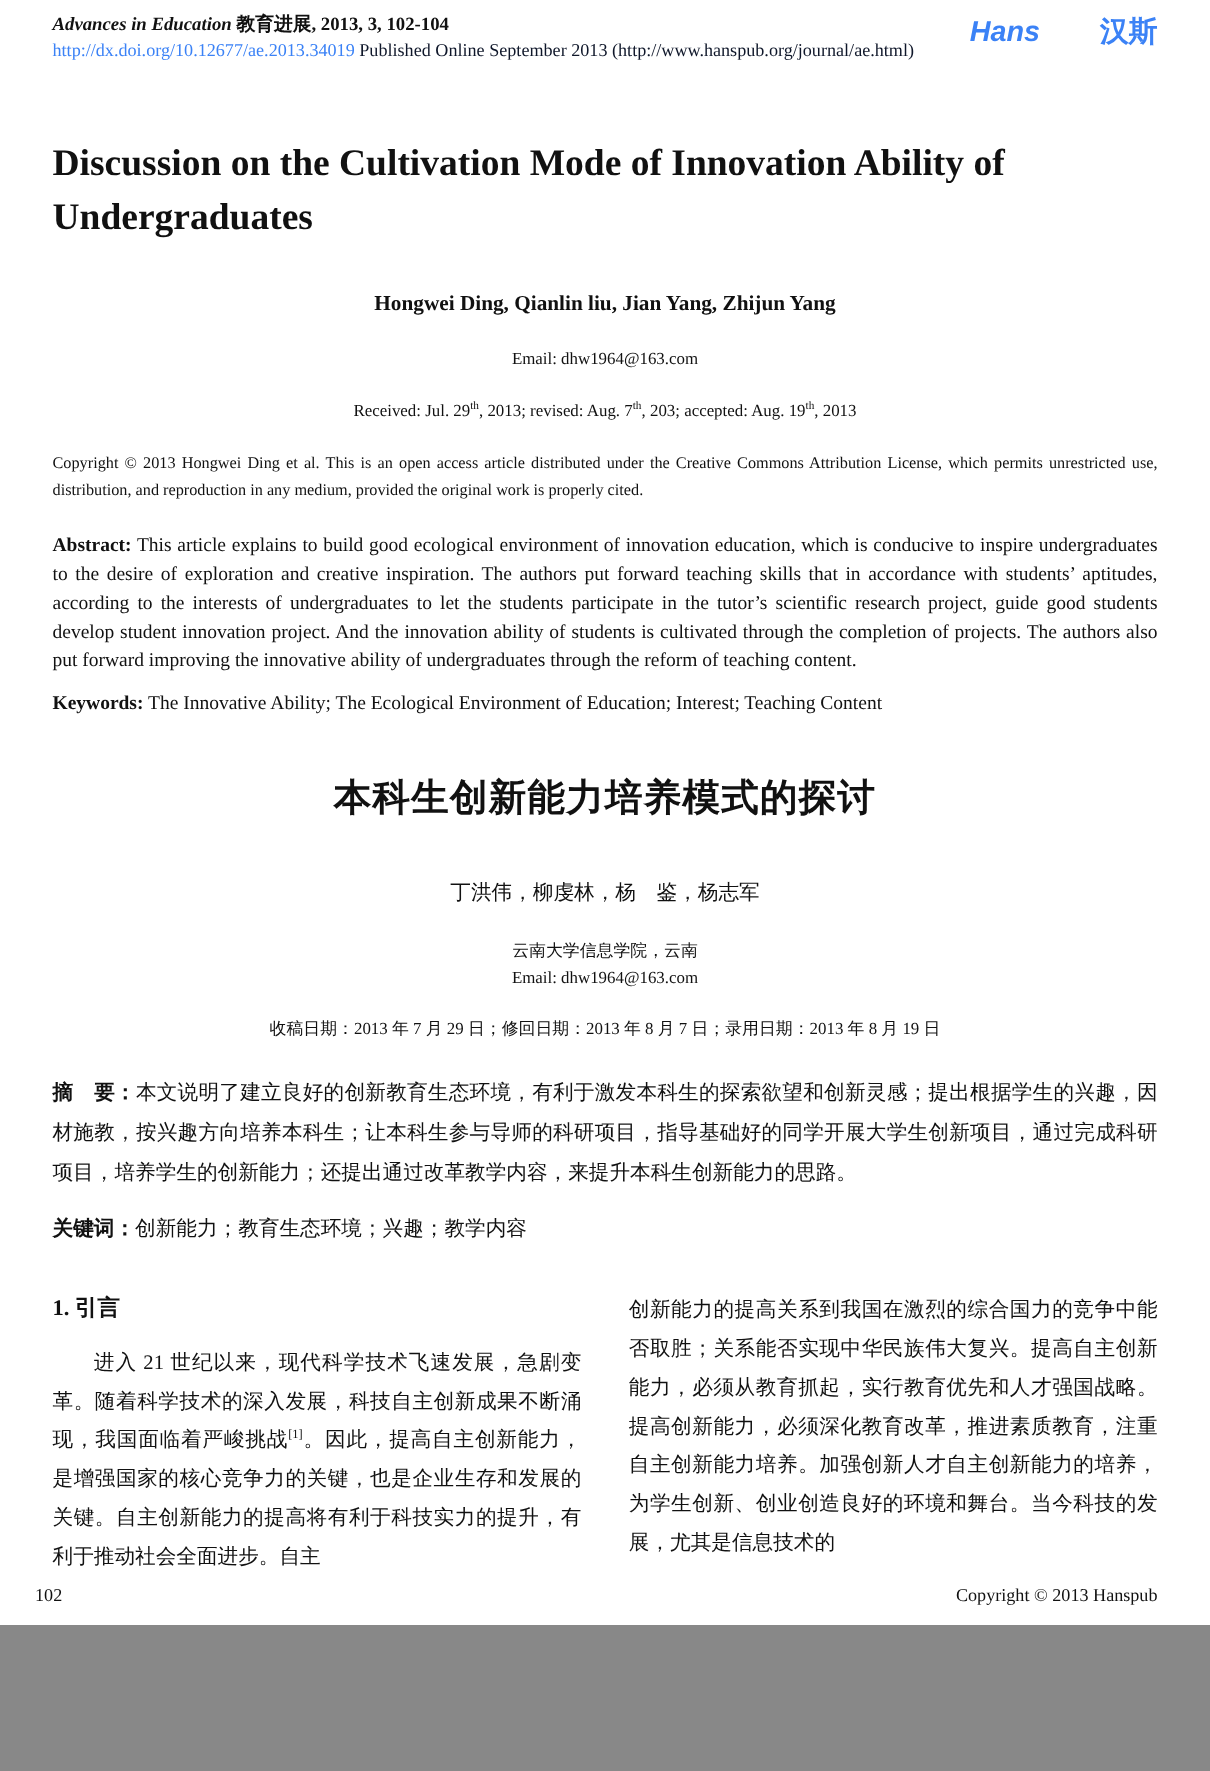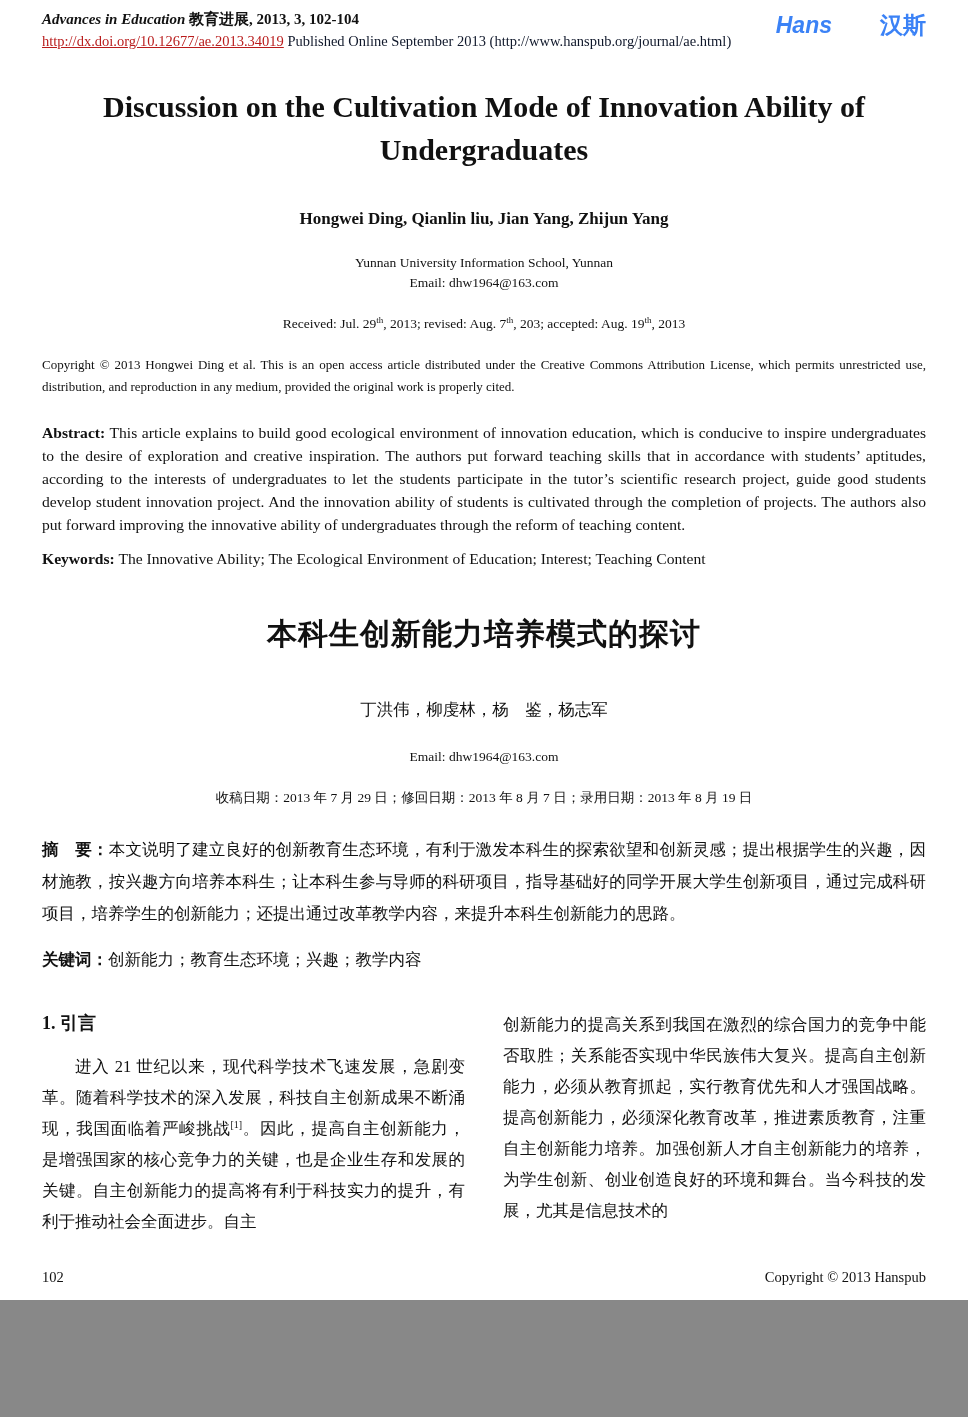--- a/index.html
+++ b/index.html
@@ -6,27 +6,27 @@
   .page{
     width:968px;height:1300px;position:relative;background:#ffffff;
     font-family:"Liberation Serif","DejaVu Serif",serif;color:#111;
     box-sizing:border-box;padding:10px 42px 0 42px;overflow:hidden;
   }
   
   .hdr{position:relative;}
   .hdr-line1{font-size:15px;font-weight:bold;}
   .hdr-line1 .jit{font-style:italic;}
   .hdr-line2{font-size:14.5px;margin-top:4px;}
-  .doi-link{color:#b91c1c;text-decoration:underline;}
+  .doi-link{color:#3b82f6;}
   .pub-online{color:#0f172a;}
   .logo{position:absolute;right:0;top:0;font-size:23px;font-weight:bold;white-space:nowrap;}
   .logo-hans{color:#e60012;font-style:italic;font-family:"Liberation Sans","DejaVu Sans",sans-serif;}
   .logo-cn{color:#28368c;font-family:"Liberation Sans","DejaVu Sans",sans-serif;}
   
-  .title-en{margin-top:36px;text-align:center;font-size:30px;font-weight:bold;line-height:1.42;}
+  .title-en{margin-top:60px;text-align:left;font-size:30px;font-weight:bold;line-height:1.42;}
   .authors-en{margin-top:38px;text-align:center;font-size:17px;font-weight:bold;}
   .affil-en{margin-top:24px;text-align:center;font-size:13.5px;line-height:1.45;}
   .received{margin-top:24px;text-align:center;font-size:13.5px;}
   sup{font-size:9px;line-height:0;}
   .copyright-note{margin-top:22px;font-size:13px;line-height:1.7;text-align:justify;}
   .abstract-en{margin-top:22px;font-size:15.6px;line-height:1.48;text-align:justify;}
   .lbl{font-weight:bold;}
   .keywords-en{margin-top:14px;font-size:15.6px;}
   
   .title-cn{margin-top:46px;text-align:center;font-size:30px;font-weight:bold;
@@ -40,21 +40,21 @@
   
   .cols{margin-top:38px;display:flex;gap:38px;}
   .col{flex:1 1 0;min-width:0;}
   .sec-h{font-size:18px;font-weight:bold;margin:2px 0 16px 0;}
   .sec-h .hn{font-family:"Liberation Serif",serif;}
   .sec-h .ht{font-family:"Liberation Sans","DejaVu Sans",sans-serif;}
   .body-p{font-size:16.5px;line-height:31px;text-align:justify;margin:0;}
   .indent{text-indent:2em;}
   .ref-sup{font-size:10px;}
   
-  .ftr{position:absolute;left:42px;right:42px;bottom:14px;display:flex;
+  .ftr{position:absolute;left:28px;right:42px;bottom:14px;display:flex;
     justify-content:space-between;font-size:14.5px;}
 </style>
 </head>
 <body>
 
 <div class="page">
 
   <div class="hdr">
     <div class="hdr-line1">
       <span class="jit">Advances in Education</span><span> 教育进展, 2013, 3, 102-104</span>
@@ -66,21 +66,20 @@
     <div class="logo">
       <span class="logo-hans" style="color: #3b82f6;">Hans</span><span class="logo-cn" style="color: #3b82f6; margin-left: 48px;">汉斯</span>
     </div>
   </div>
 
   <h1 class="title-en" style="margin-bottom:0;">Discussion on the Cultivation Mode of Innovation Ability of Undergraduates</h1>
 
   <div class="authors-en">Hongwei Ding, Qianlin liu, Jian Yang, Zhijun Yang</div>
 
   <div class="affil-en">
-    <div>Yunnan University Information School, Yunnan</div>
     <div>Email: dhw1964@163.com</div>
   </div>
 
   <div class="received">
     <span>Received: Jul. 29</span><sup>th</sup><span>, 2013; revised: Aug. 7</span><sup>th</sup><span>, 203; accepted: Aug. 19</span><sup>th</sup><span>, 2013</span>
   </div>
 
   <div class="copyright-note">Copyright © 2013 Hongwei Ding et al. This is an open access article distributed under the Creative Commons Attribution License, which permits unrestricted use, distribution, and reproduction in any medium, provided the original work is properly cited.</div>
 
   <div class="abstract-en">
@@ -89,20 +88,21 @@
 
   <div class="keywords-en">
     <span class="lbl">Keywords:</span><span> The Innovative Ability; The Ecological Environment of Education; Interest; Teaching Content</span>
   </div>
 
   <div class="title-cn">本科生创新能力培养模式的探讨</div>
 
   <div class="authors-cn">丁洪伟，柳虔林，杨　鉴，杨志军</div>
 
   <div class="affil-cn">
+    <div>云南大学信息学院，云南</div>
     <div>Email: dhw1964@163.com</div>
   </div>
 
   <div class="dates-cn">收稿日期：2013 年 7 月 29 日；修回日期：2013 年 8 月 7 日；录用日期：2013 年 8 月 19 日</div>
 
   <div class="abstract-cn">
     <span class="lbl-cn">摘　要：</span><span>本文说明了建立良好的创新教育生态环境，有利于激发本科生的探索欲望和创新灵感；提出根据学生的兴趣，因材施教，按兴趣方向培养本科生；让本科生参与导师的科研项目，指导基础好的同学开展大学生创新项目，通过完成科研项目，培养学生的创新能力；还提出通过改革教学内容，来提升本科生创新能力的思路。</span>
   </div>
 
   <div class="keywords-cn">

